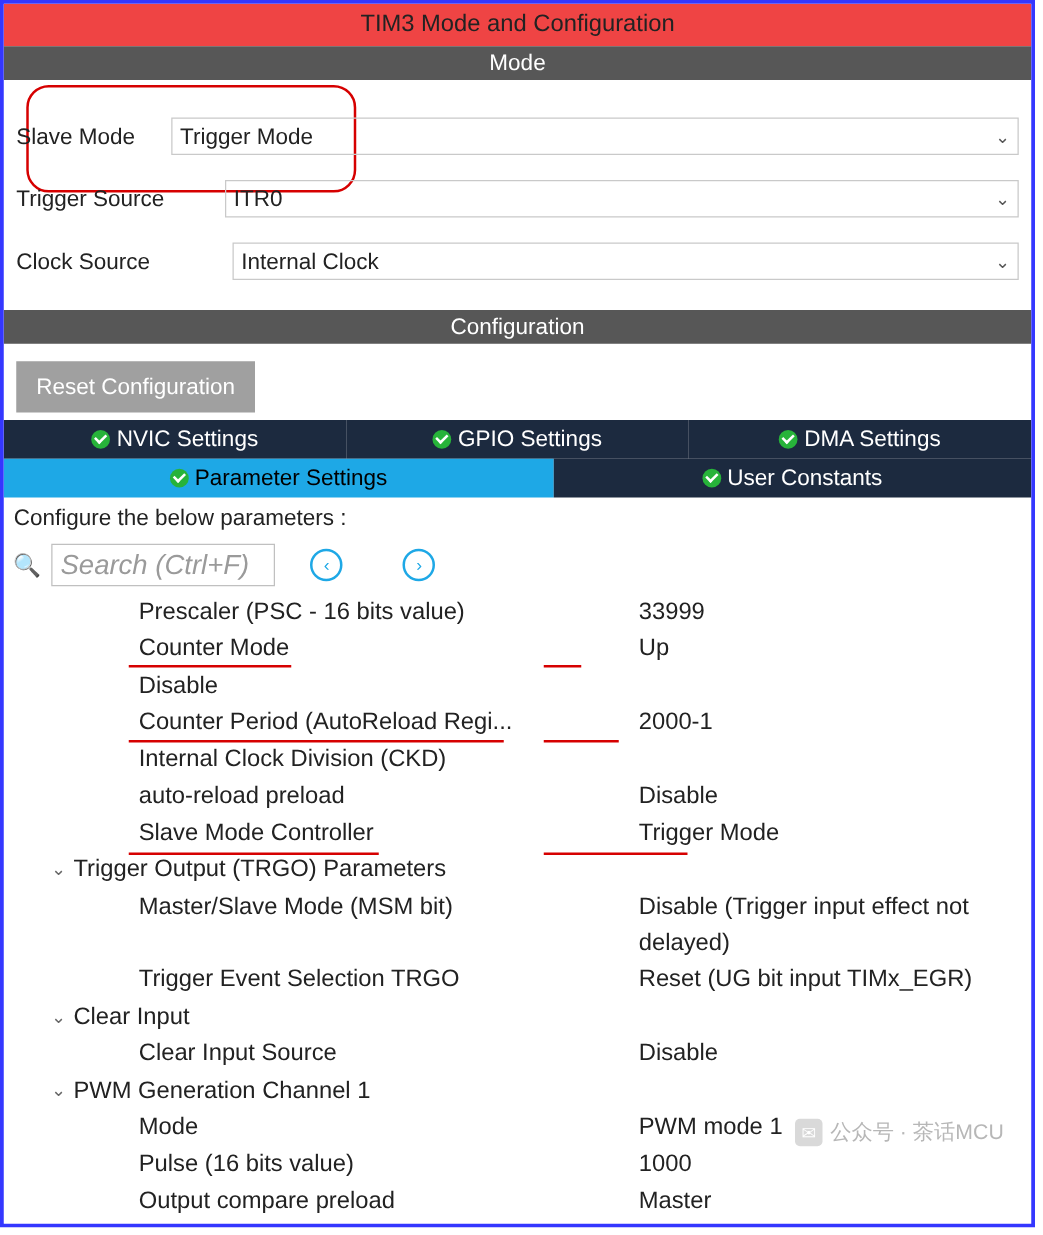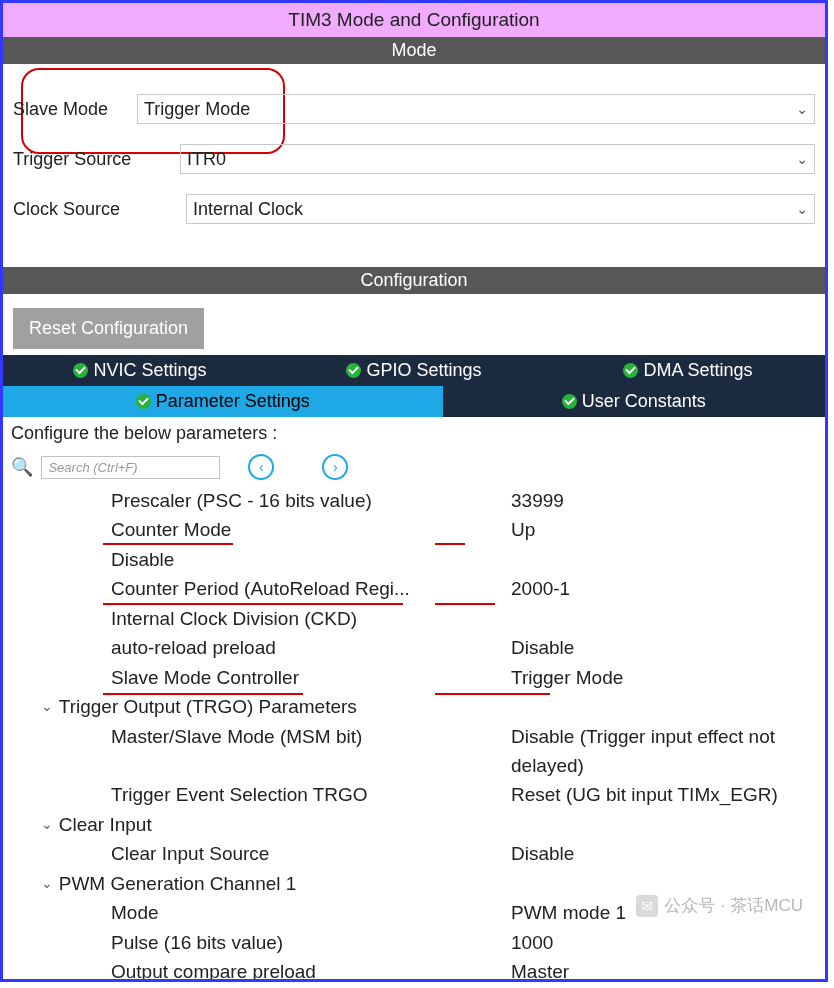--- a/index.html
+++ b/index.html
@@ -1,17 +1,17 @@
 <!DOCTYPE html>
 <html><head>
 <meta charset="utf-8">
 <style>
   html,body{margin:0;padding:0;font-family:Arial,Helvetica,sans-serif;font-size:17px;color:#222;background:#fff}
   .window{border:3px solid #3437ff;width:828px;height:982px;box-sizing:border-box;position:relative;overflow:hidden}
-  .title{background:#f0abfc;text-align:center;padding:6px 0;font-size:19px}
+  .title{background:#ef4444;text-align:center;padding:6px 0;font-size:19px}
   .section-header{background:#575757;color:#fff;text-align:center;padding:3px 0;font-size:18px}
   .mode-body{padding:10px 10px 4px 10px;position:relative}
   .mode-row{display:flex;align-items:center;margin:20px 0;position:relative}
   .mode-row label{width:150px;font-size:18px;color:#222}
   .dropdown{flex:1;border:1px solid #c9c9c9;height:28px;padding:0 6px;display:flex;align-items:center;justify-content:space-between;font-size:18px;color:#222}
   .dropdown .chev{color:#555;font-size:14px}
   
   .anno-circle{position:absolute;border:2px solid #d60000;border-radius:18px;pointer-events:none}
   .anno-underline{position:absolute;height:2px;background:#d60000;pointer-events:none}
   
@@ -21,21 +21,21 @@
   .tab-row{display:flex}
   .tab-row .tab{flex:1;text-align:center;padding:5px 0;font-size:18px}
   .dark-tab{background:#1c2a3f;color:#fff}
   .blue-tab{background:#1ea8e6;color:#000000}
   .tab .check{display:inline-block;width:15px;height:15px;background:#27b33a;border-radius:50%;position:relative;vertical-align:-2px;margin-right:5px}
   .tab .check::after{content:"";position:absolute;left:3px;top:3px;width:7px;height:4px;border-left:2px solid #fff;border-bottom:2px solid #fff;transform:rotate(-45deg)}
   
   .params-hdr{padding:6px 8px;font-size:18px}
   .search-row{display:flex;align-items:center;gap:8px;padding:4px 8px 6px 8px}
   .mag{color:#1ea8e6;font-size:18px}
-  .search-box{border:1px solid #c0c0c0;padding:3px 6px;width:165px;color:#9a9a9a;font-style:italic;font-size:13px}
+  .search-box{border:1px solid #c0c0c0;padding:3px 6px;width:165px;color:#9a9a9a;font-style:italic;font-size:22px}
   .nav-circle{width:22px;height:22px;border:2px solid #1ea8e6;border-radius:50%;display:inline-flex;align-items:center;justify-content:center;color:#1ea8e6;font-size:14px;margin-left:20px}
   .tree{padding:0 8px 8px 8px;font-size:19px;line-height:1.55}
   .row{display:flex}
   .row .lbl{flex:0 0 400px;white-space:nowrap;overflow:hidden;text-overflow:ellipsis}
   .row .val{flex:1}
   .ind1{padding-left:100px}
   .grp{padding-left:30px;display:flex;align-items:center}
   .chev2{color:#666;font-size:14px;margin-right:6px}
   
   .wm{position:absolute;right:22px;bottom:62px;color:#b7b7b7;font-size:17px;display:flex;align-items:center;gap:6px}
@@ -69,21 +69,21 @@
 
     <div class="mode-row">
       <label style="width:175px">Clock Source</label>
       <div class="dropdown" style="margin-left:-2px">
         <span>Internal Clock</span>
         <span class="chev">⌄</span>
       </div>
     </div>
   </div>
 
-  <div class="section-header" style="margin-top:19px">Configuration</div>
+  <div class="section-header" style="margin-top:0">Configuration</div>
 
   <div class="cfg-body">
     <span class="reset-btn">Reset Configuration</span>
   </div>
 
   <div class="tab-row">
     <div class="tab dark-tab"><span class="check"></span><span>NVIC Settings</span></div>
     <div class="tab dark-tab"><span class="check"></span><span>GPIO Settings</span></div>
     <div class="tab dark-tab"><span class="check"></span><span>DMA Settings</span></div>
   </div>

